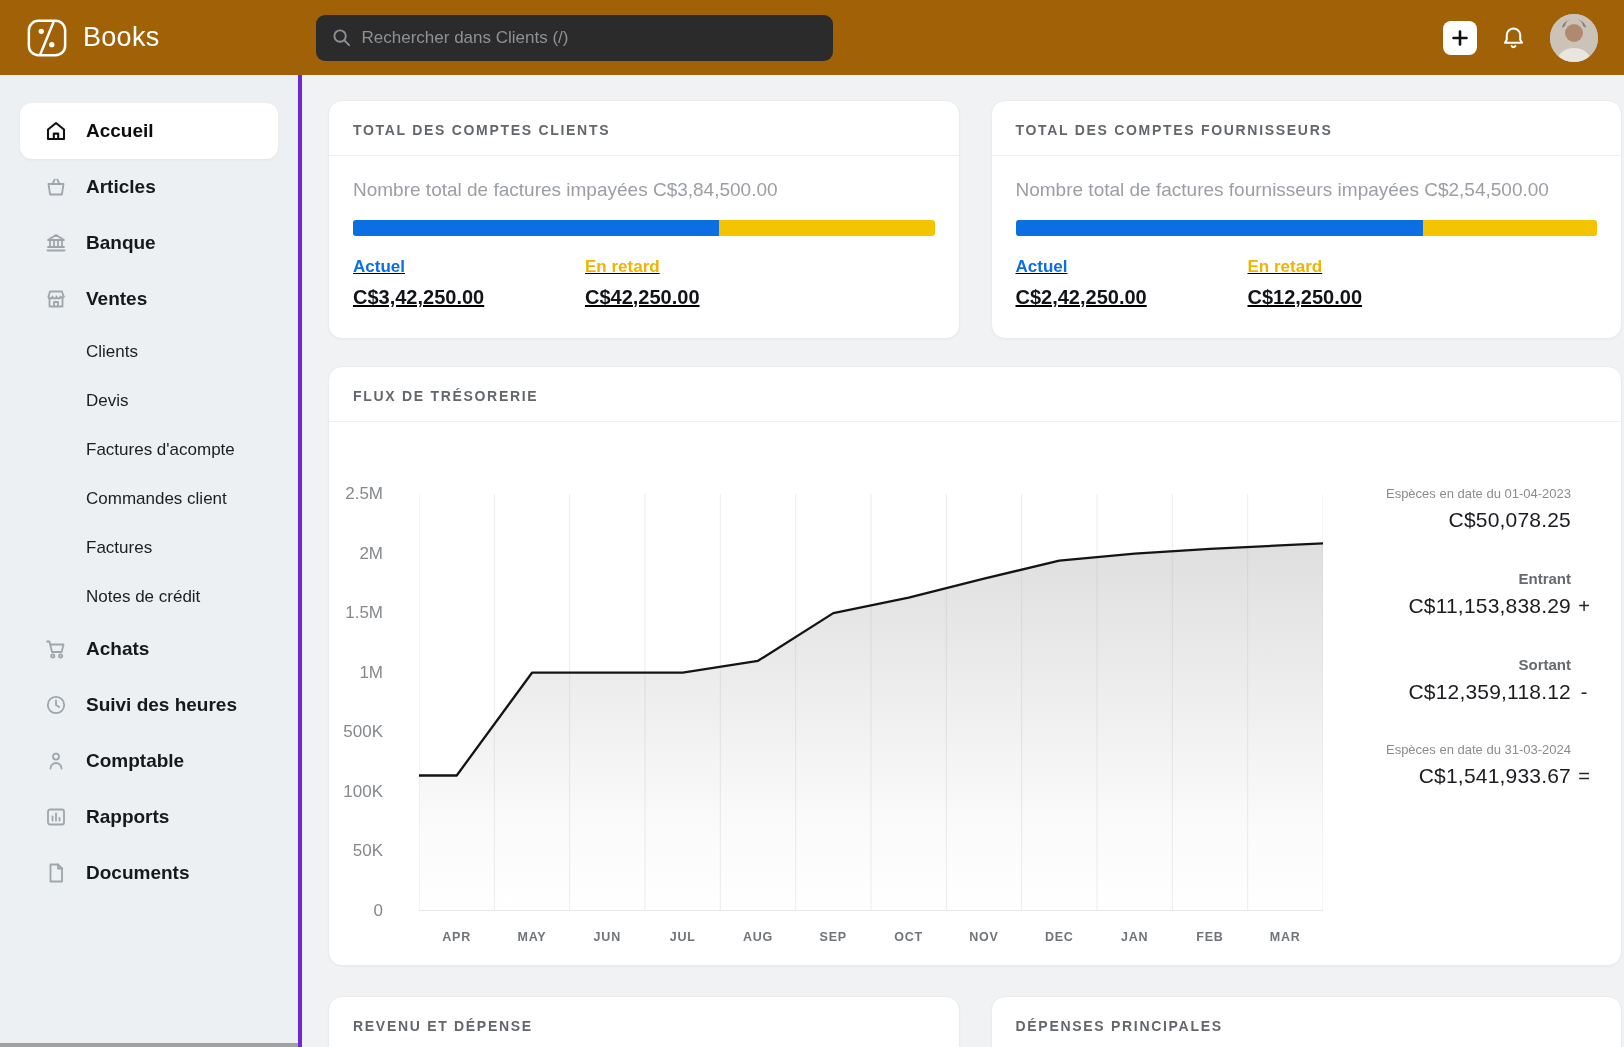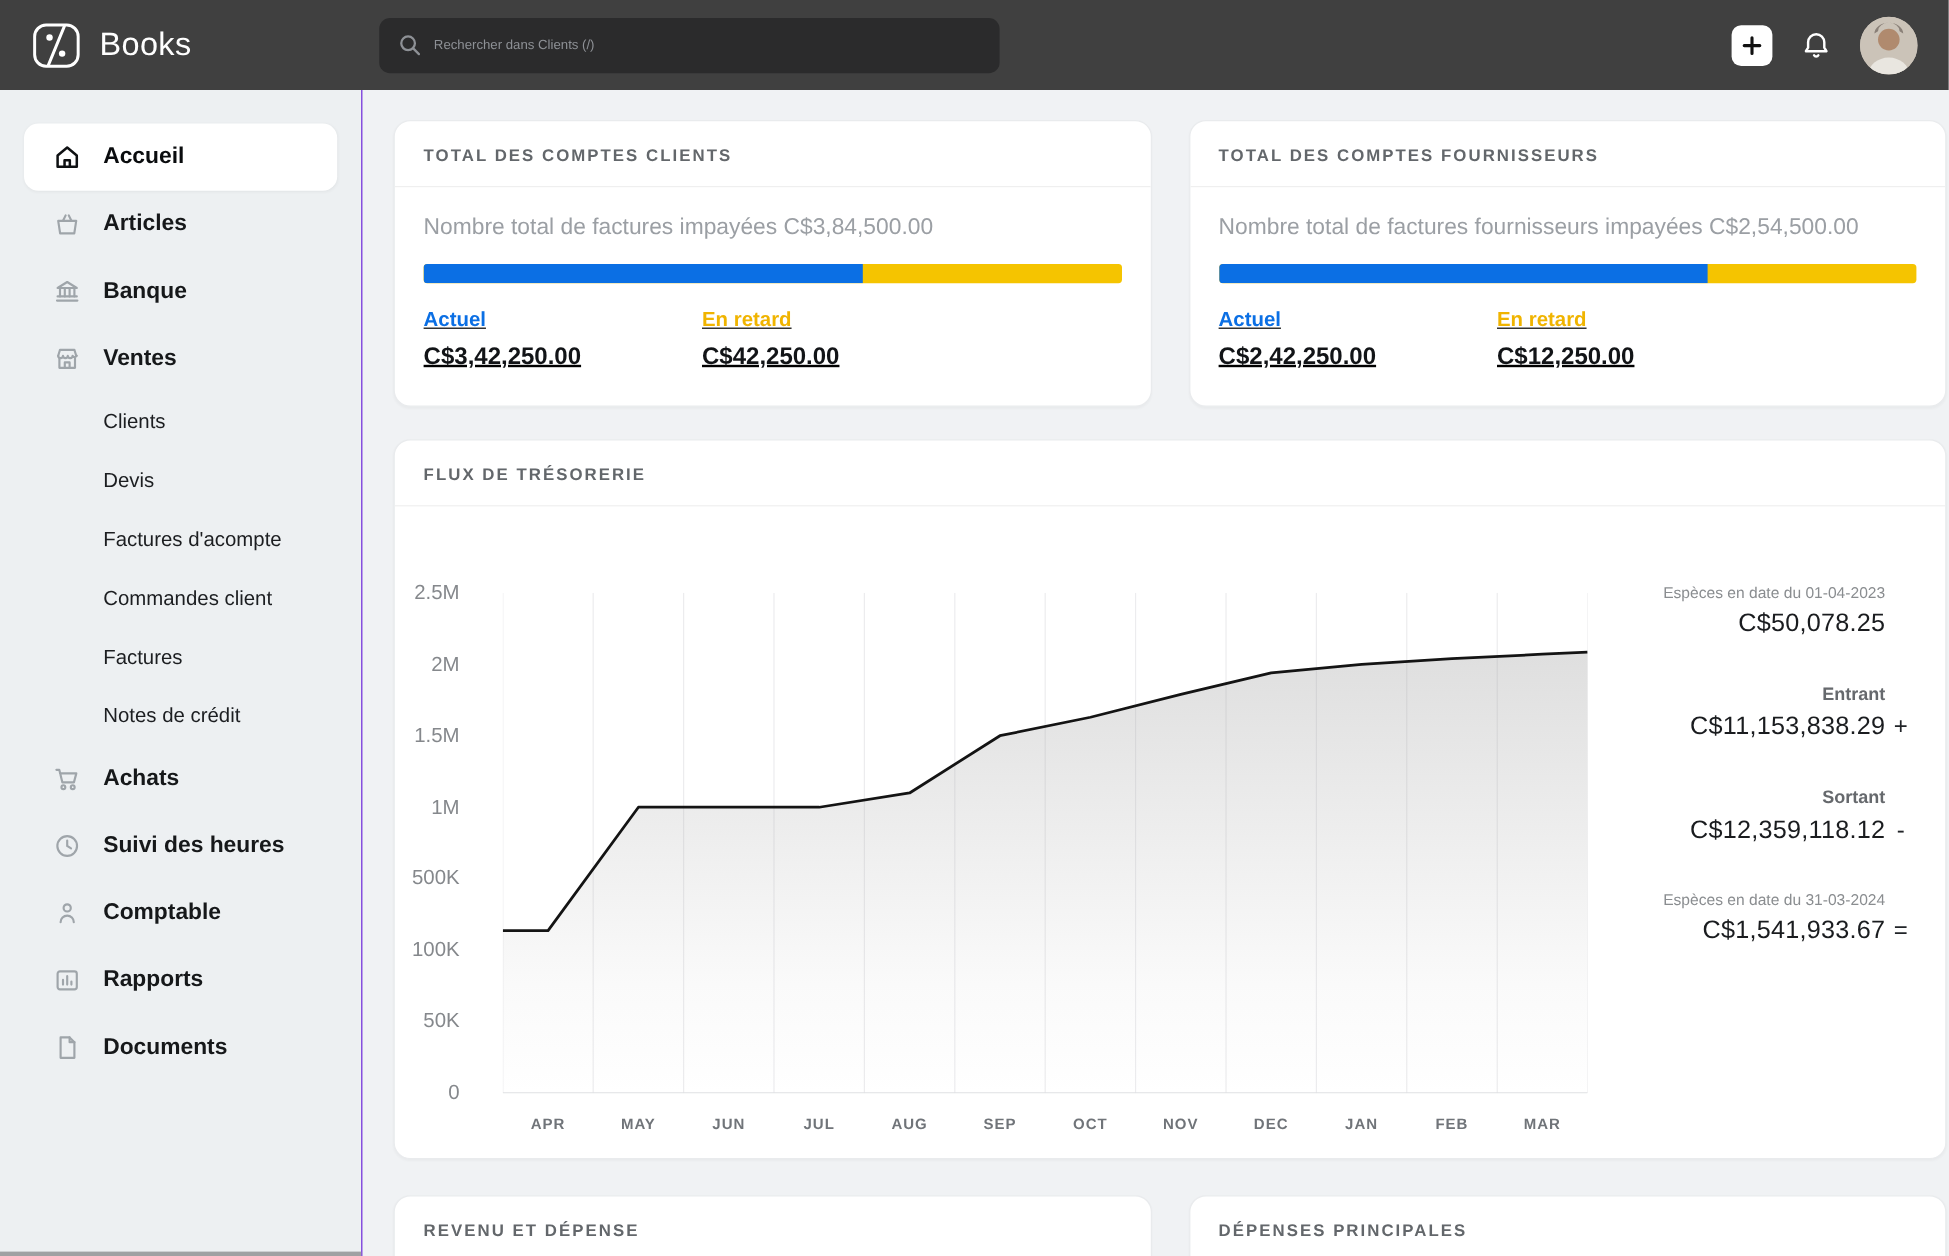--- a/index.html
+++ b/index.html
@@ -1,36 +1,36 @@
 <!DOCTYPE html>
 <html><head>
 <meta charset="utf-8">
 <style>
   * { margin:0; padding:0; box-sizing:border-box; }
   html,body { width:1624px; height:1047px; overflow:hidden; background:#f0f2f4;
     font-family:"Liberation Sans", sans-serif; }
 
   
-  .topbar { height:75px; background:#404040; display:flex; align-items:center; padding:0 26px; }
+  .topbar { height:75px; background:#a16207; display:flex; align-items:center; padding:0 26px; }
   .logo { display:flex; align-items:center; gap:15px; }
   .logo-text { color:#fff; font-size:27px; font-weight:500; letter-spacing:.3px; }
   .searchbar { margin-left:156px; width:517px; height:46px; background:#2b2b2c; border-radius:9px;
     display:flex; align-items:center; padding:0 16px; gap:11px; border:none; }
-  .searchbar input { flex:1; background:transparent; border:none; outline:none; color:#c8cacd; font-size:11px; }
+  .searchbar input { flex:1; background:transparent; border:none; outline:none; color:#c8cacd; font-size:17px; }
   .searchbar input::placeholder { color:#8e9196; }
   .topbar-right { margin-left:auto; display:flex; align-items:center; gap:23px; }
   .plus-btn { width:34px; height:34px; background:#fff; border:none; border-radius:8px;
     display:flex; align-items:center; justify-content:center; cursor:pointer; }
   .bell-btn { background:none; border:none; cursor:pointer; display:flex; }
   .avatar { width:48px; height:48px; border-radius:50%; overflow:hidden; border:none; padding:0;
     cursor:pointer; background:#cfc7bc; }
 
   
   .shell { display:flex; height:972px; }
-  .sidebar { width:302px; background:#edf0f2; border-right:1px solid #6d28d9; padding-top:28px;
+  .sidebar { width:302px; background:#edf0f2; border-right:4px solid #6d28d9; padding-top:28px;
     position:relative; flex-shrink:0; }
   .sidebar-strip { position:absolute; bottom:0; left:0; width:100%; height:4px; background:#9fa1a3; }
   .nav-item { display:flex; align-items:center; height:56px; margin:0 20px; padding-left:24px;
     gap:18px; border-radius:12px; cursor:pointer; }
   .nav-item.active { background:#fff; box-shadow:0 1px 3px rgba(0,0,0,.05); }
   .nav-item .nav-label { font-size:19px; font-weight:600; color:#16181a; }
   .nav-item.active .nav-label { font-weight:700; color:#0a0c0e; }
   .nav-item.sub { height:49px; padding-left:66px; }
   .nav-item.sub .nav-label { font-size:17px; font-weight:500; color:#1c1e21; }
   .nav-icon { width:24px; height:24px; flex-shrink:0; display:flex; }

